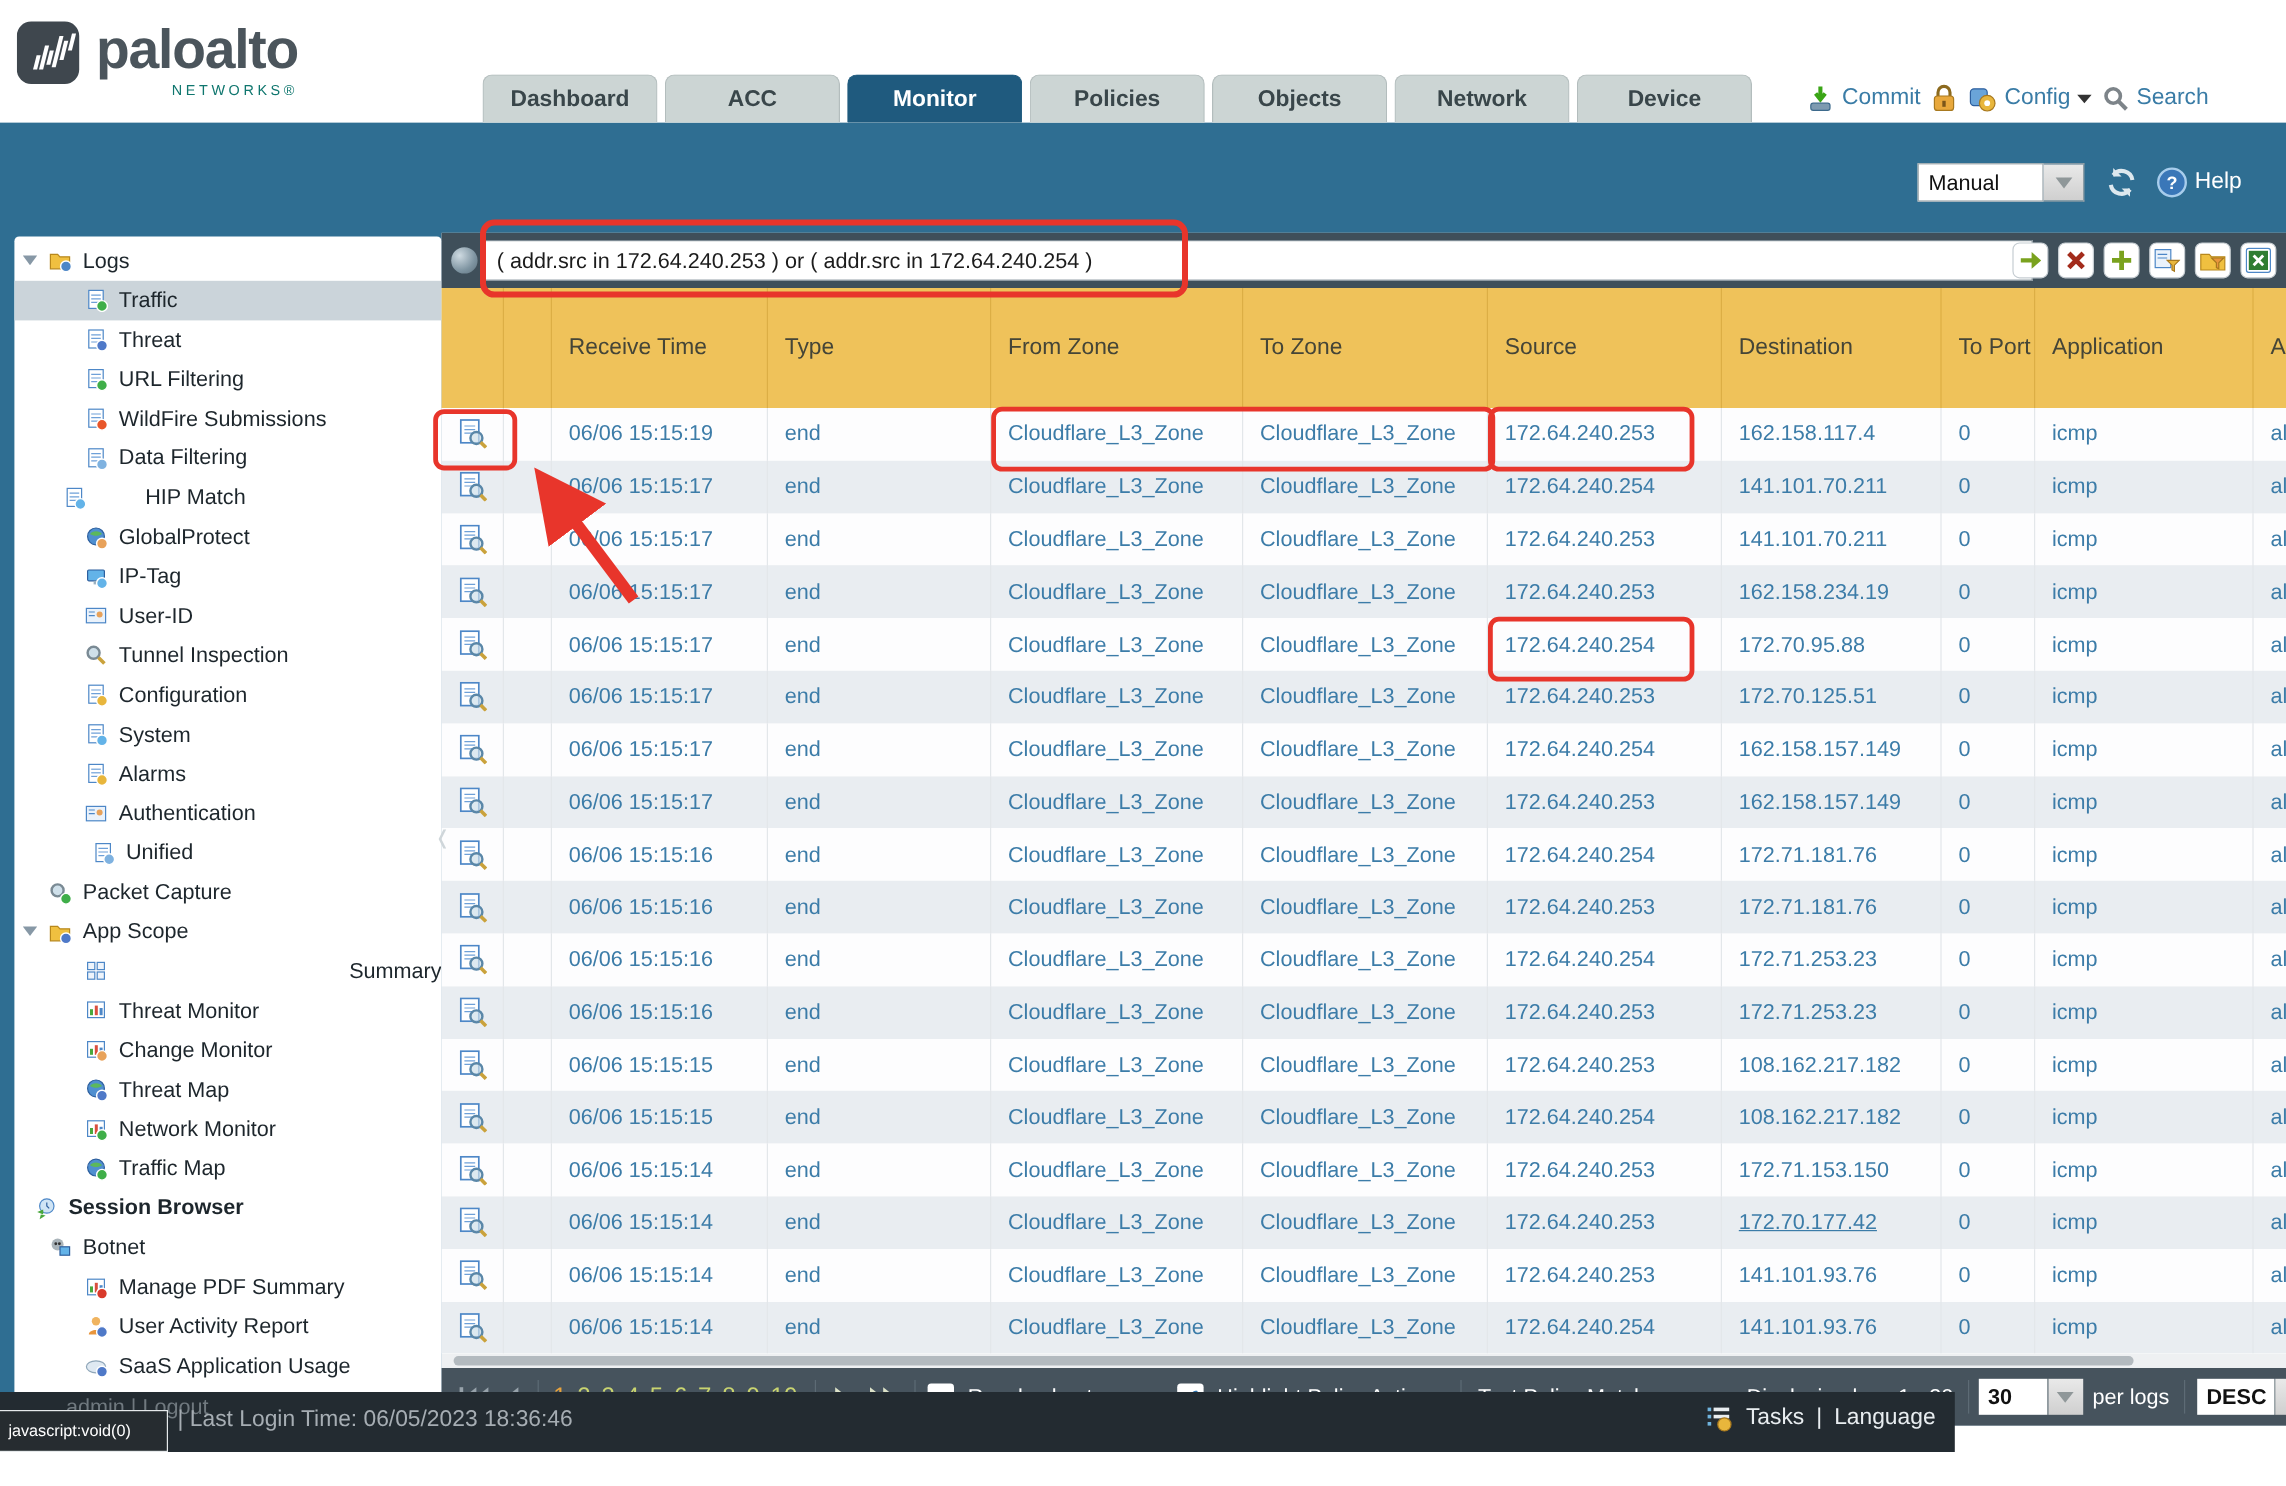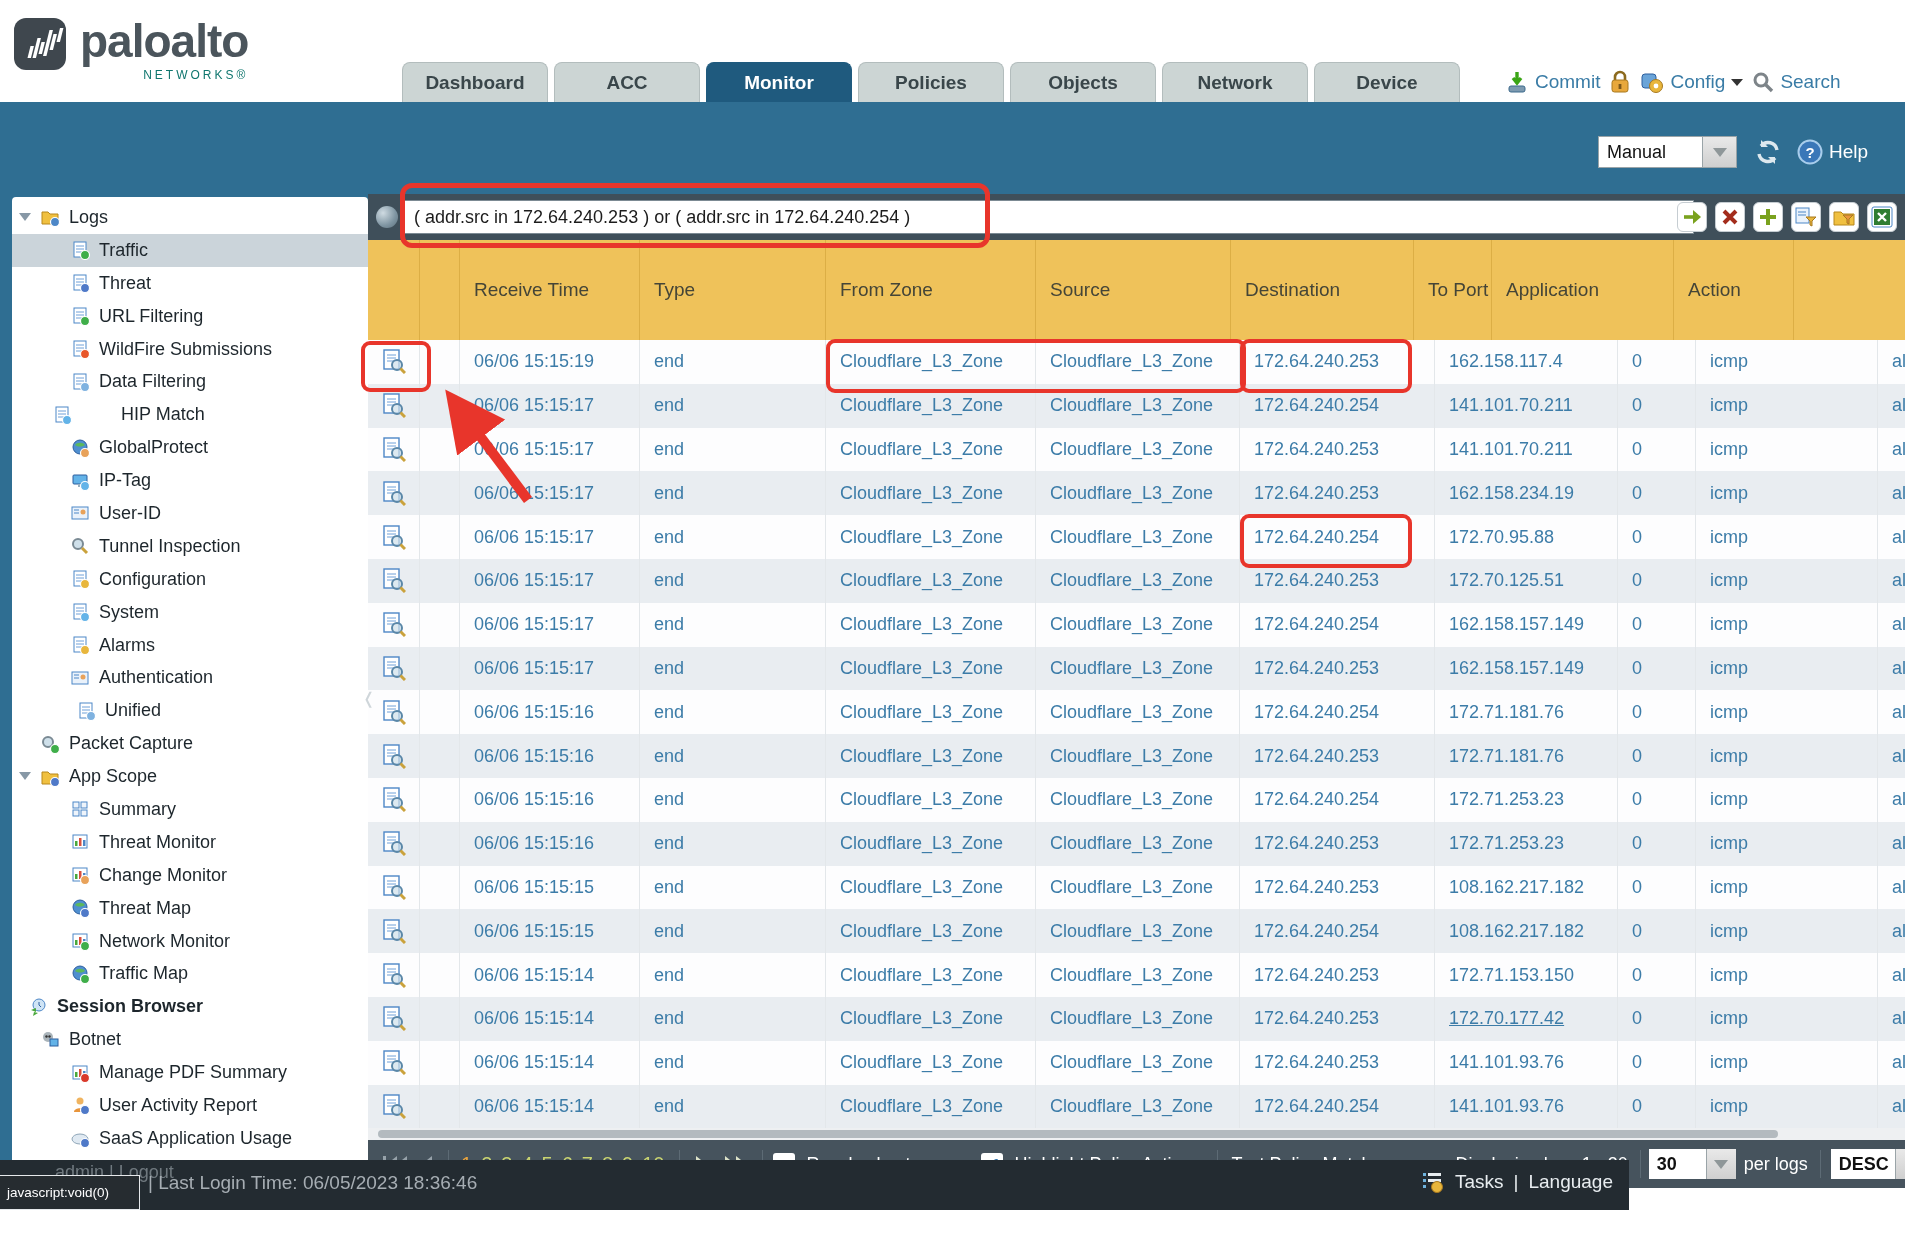--- a/index.html
+++ b/index.html
@@ -371,21 +371,21 @@
       <div class="titem" style="padding-left: 28px;">
         <span class="exp"></span>
         <span class="ticon">
           <svg width="20" height="20" viewBox="0 0 20 20">
             <path d="M2 5h6l2 2h8v10H2z" fill="#f0c040" stroke="#b8881c"></path>
             <circle cx="15" cy="15" r="4.5" fill="#4f79c8" stroke="#fff" stroke-width="1.2"></circle>
           </svg>
         </span>
         <span>App Scope</span>
       </div>
-      <div class="titem" style="padding-left: 58px;">
+      <div class="titem" style="padding-left: 58px; justify-content: space-between;">
         <span class="ticon">
           <svg width="20" height="20" viewBox="0 0 20 20">
             <rect x="3" y="3" width="6" height="6" fill="#eef4fb" stroke="#4d87c7"></rect>
             <rect x="11" y="3" width="6" height="6" fill="#eef4fb" stroke="#4d87c7"></rect>
             <rect x="3" y="11" width="6" height="6" fill="#eef4fb" stroke="#4d87c7"></rect>
             <rect x="11" y="11" width="6" height="6" fill="#eef4fb" stroke="#4d87c7"></rect>
           </svg>
         </span>
         <span>Summary</span>
       </div>
@@ -542,20 +542,21 @@
         </svg>
       </div>
     </div>
 
     <div class="thead" id="thead">
         <div class="th" style="width: 52px; flex: 0 0 auto;"></div>
         <div class="th" style="width: 40px; flex: 0 0 auto;"></div>
         <div class="th" style="width: 180px; flex: 0 0 auto;">Receive Time</div>
         <div class="th" style="width: 186px; flex: 0 0 auto;">Type</div>
         <div class="th" style="width: 210px; flex: 0 0 auto;">From Zone</div>
+        <div class="th" style="width: 204px; flex: 0 0 auto;">To Zone</div>
         <div class="th" style="width: 195px; flex: 0 0 auto;">Source</div>
         <div class="th" style="width: 183px; flex: 0 0 auto;">Destination</div>
         <div class="th" style="width: 78px; flex: 0 0 auto;">To Port</div>
         <div class="th" style="width: 182px; flex: 0 0 auto;">Application</div>
         <div class="th" style="width: 120px; flex: 0 0 auto;">Action</div>
       </div>
     <div class="tbody" id="tbody">
         <div class="trow">
           <div class="cell icon" style="width: 52px; flex: 0 0 auto;">
             <svg width="25" height="25" viewBox="0 0 25 25">

